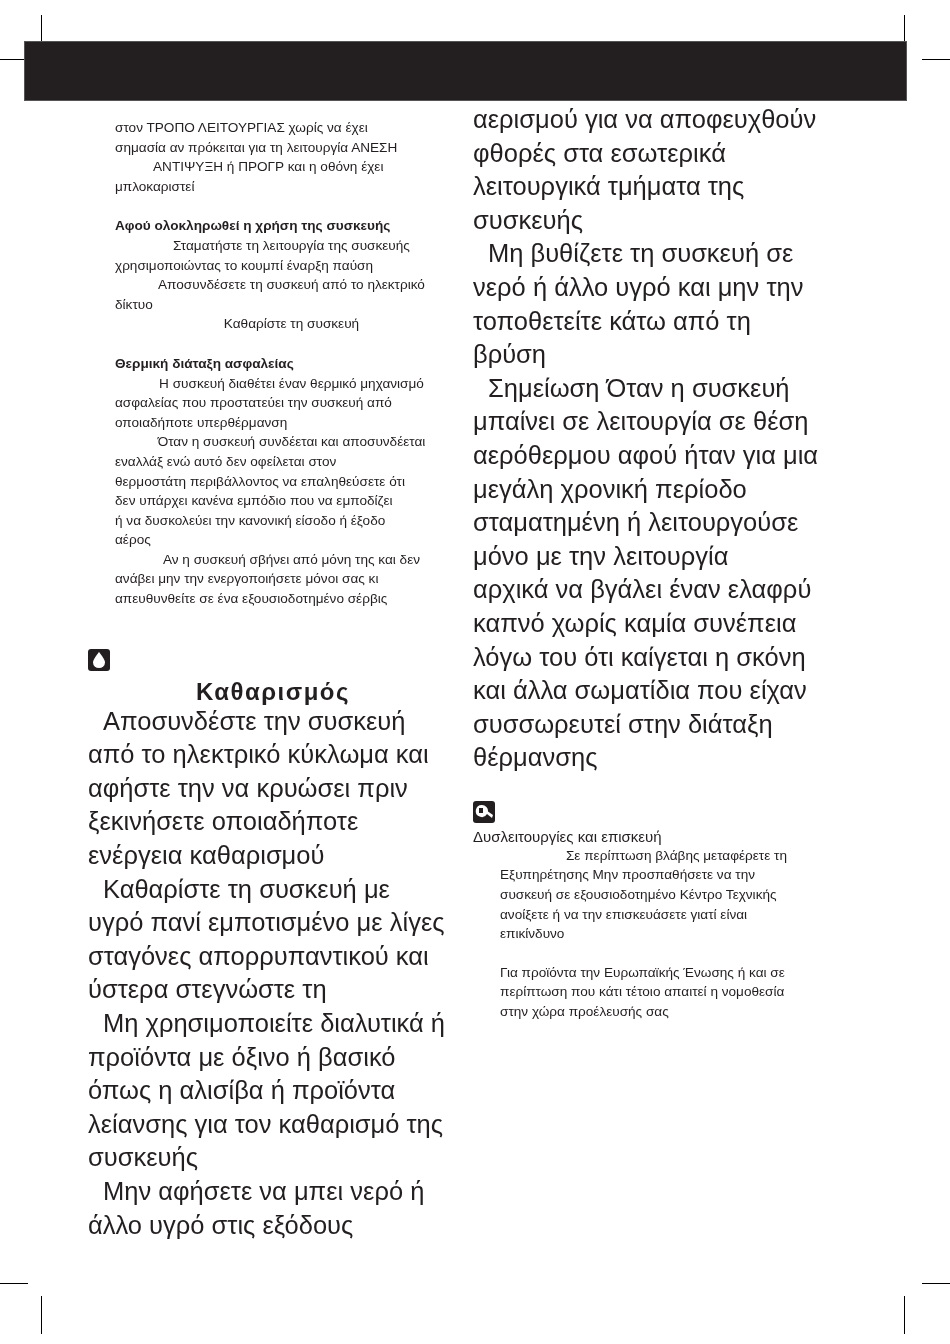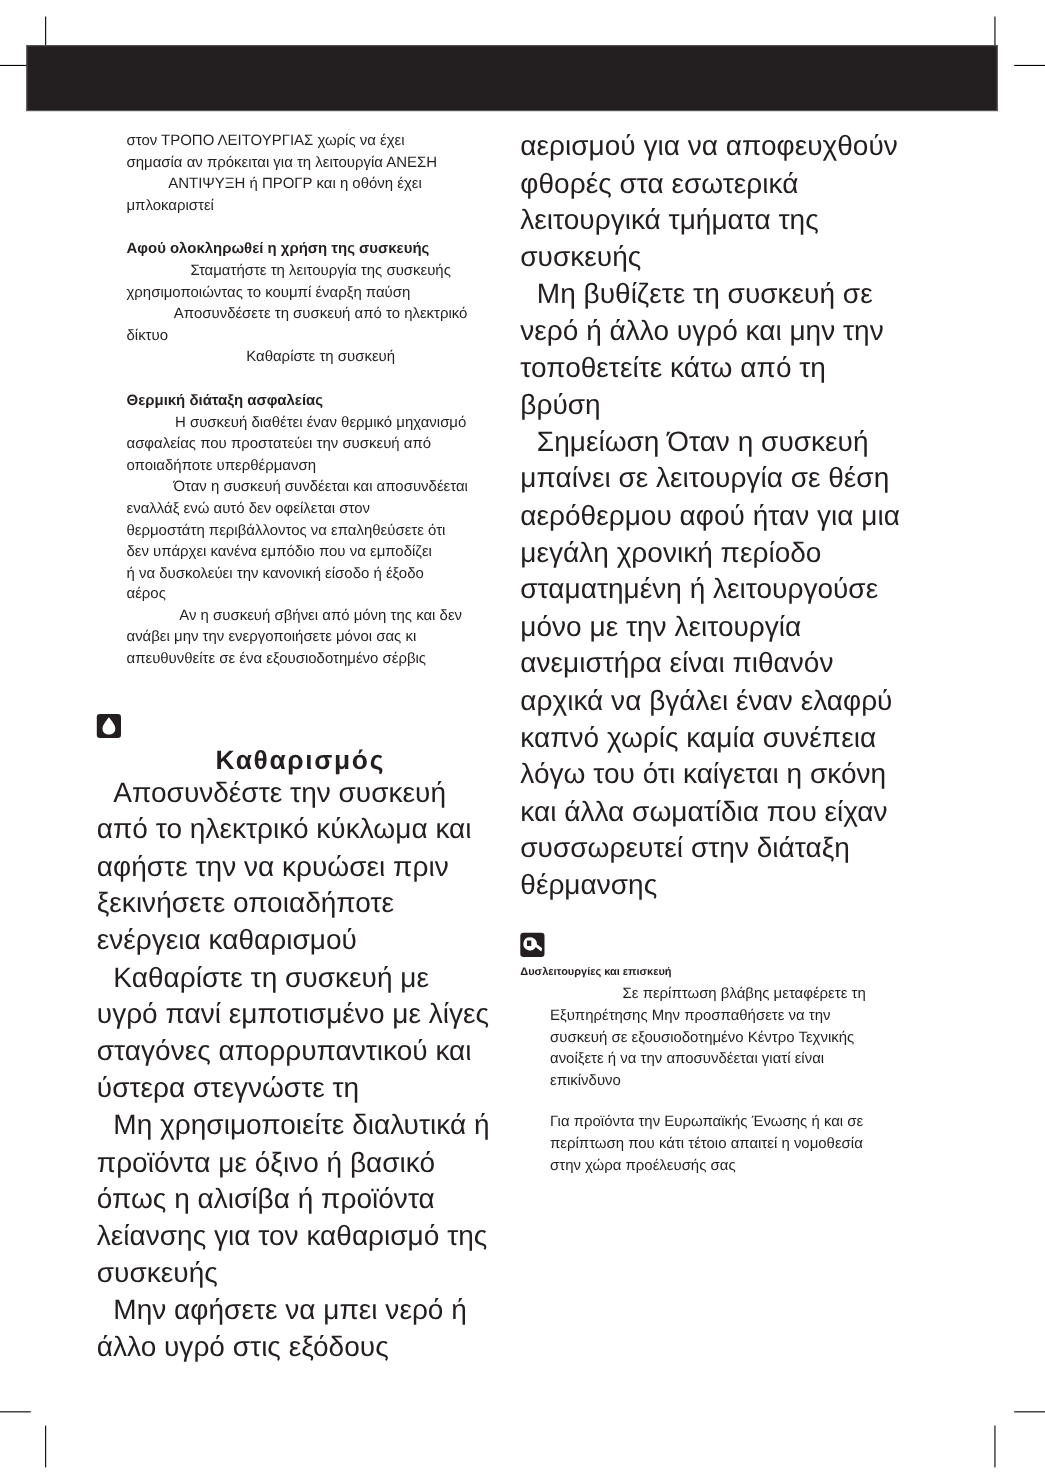--- a/index.html
+++ b/index.html
@@ -9,36 +9,36 @@
     }
     .crop { position: absolute; background: #000; }
     .crop.v { width: 1px; height: 38px; }
     .crop.h { height: 1px; width: 28px; }
     .header-bar {
       position: absolute; left: 24px; top: 41px; width: 881px; height: 58px;
       background: #231f20; border: 1px solid #555;
     }
     .col { position: absolute; }
     .col-left { left: 88px; top: 118px; width: 370px; }
-    .col-right { left: 473px; top: 117px; width: 370px; }
+    .col-right { left: 473px; top: 103px; width: 370px; }
     .small { font-size: 13.6px; line-height: 19.6px; margin-left: 27px; }
     .small p { margin: 0; }
     .small .heading { font-weight: bold; font-size: 13.6px; }
     .gap-small { height: 20px; }
     .big { font-size: 25.5px; line-height: 33.6px; }
     .big p { margin: 0; }
     .indent { padding-left: 15px; }
     .indent-sm { padding-left: 10px; text-align: center; }
     .indent-xl { padding-left: 64px; }
     .section-icon {
       width: 22px; height: 22px; background: #231f20; border-radius: 3px;
       display: flex; align-items: center; justify-content: center;
     }
     .section-title { font-size: 24px; font-weight: bold; letter-spacing: 1.5px; line-height: 30px; margin: 6px 0 -2px 0; text-align: center; }
-    .sub-heading { font-size: 10px; font-weight: bold; line-height: 19px; margin-top: 4px; }
+    .sub-heading { font-size: 15px; font-weight: normal; line-height: 19px; margin-top: 4px; }
   </style>
 </head>
 <body>
 
 <div class="crop v" style="left:41px; top:15px;"></div>
 <div class="crop v" style="left:904px; top:15px;"></div>
 <div class="crop h" style="left:0px; top:59px;"></div>
 <div class="crop h" style="left:922px; top:59px;"></div>
 <div class="crop h" style="left:0px; top:1283px;"></div>
 <div class="crop h" style="left:922px; top:1283px;"></div>
@@ -119,21 +119,20 @@
     <p class="indent">Μη βυθίζετε τη συσκευή σε</p>
     <p>νερό ή άλλο υγρό  και μην την</p>
     <p>τοποθετείτε κάτω από τη</p>
     <p>βρύση</p>
     <p class="indent">Σημείωση  Όταν η συσκευή</p>
     <p>μπαίνει σε λειτουργία σε θέση</p>
     <p>αερόθερμου  αφού ήταν για μια</p>
     <p>μεγάλη χρονική περίοδο</p>
     <p>σταματημένη  ή λειτουργούσε</p>
     <p>μόνο με την λειτουργία</p>
-    <p>ανεμιστήρα  είναι πιθανόν</p>
     <p>αρχικά να βγάλει έναν ελαφρύ</p>
     <p>καπνό  χωρίς καμία συνέπεια</p>
     <p>λόγω του ότι καίγεται η σκόνη</p>
     <p>και άλλα σωματίδια που είχαν</p>
     <p>συσσωρευτεί στην διάταξη</p>
     <p>θέρμανσης</p>
   </div>
 
   <div style="height:26px;"></div>
 
@@ -141,21 +140,21 @@
     <div class="section-icon">
       <svg width="18" height="16" viewBox="0 0 18 16">
         <path d="M7 1 A6 6 0 1 0 12 10 L17 14 L18 11 L13 7.5 A6 6 0 0 0 7 1 Z M4 4 L8 4 L8 9 L4 9 Z" fill="#ffffff" fill-rule="evenodd"></path>
       </svg>
     </div>
     <div class="sub-heading">Δυσλειτουργίες και επισκευή</div>
     <div class="small">
       <p class="indent-sm">Σε περίπτωση βλάβης μεταφέρετε τη</p>
       <p>Εξυπηρέτησης  Μην προσπαθήσετε να την</p>
       <p>συσκευή σε εξουσιοδοτημένο Κέντρο Τεχνικής</p>
-      <p>ανοίξετε ή να την αποσυνδέεται γιατί είναι</p>
+      <p>ανοίξετε ή να την επισκευάσετε γιατί είναι</p>
       <p>επικίνδυνο</p>
     </div>
     <div style="height:19px;"></div>
     <div class="small">
       <p>Για προϊόντα την Ευρωπαϊκής Ένωσης ή και σε</p>
       <p>περίπτωση που κάτι τέτοιο απαιτεί η νομοθεσία</p>
       <p>στην χώρα προέλευσής σας</p>
     </div>
   </div>
 </div>

